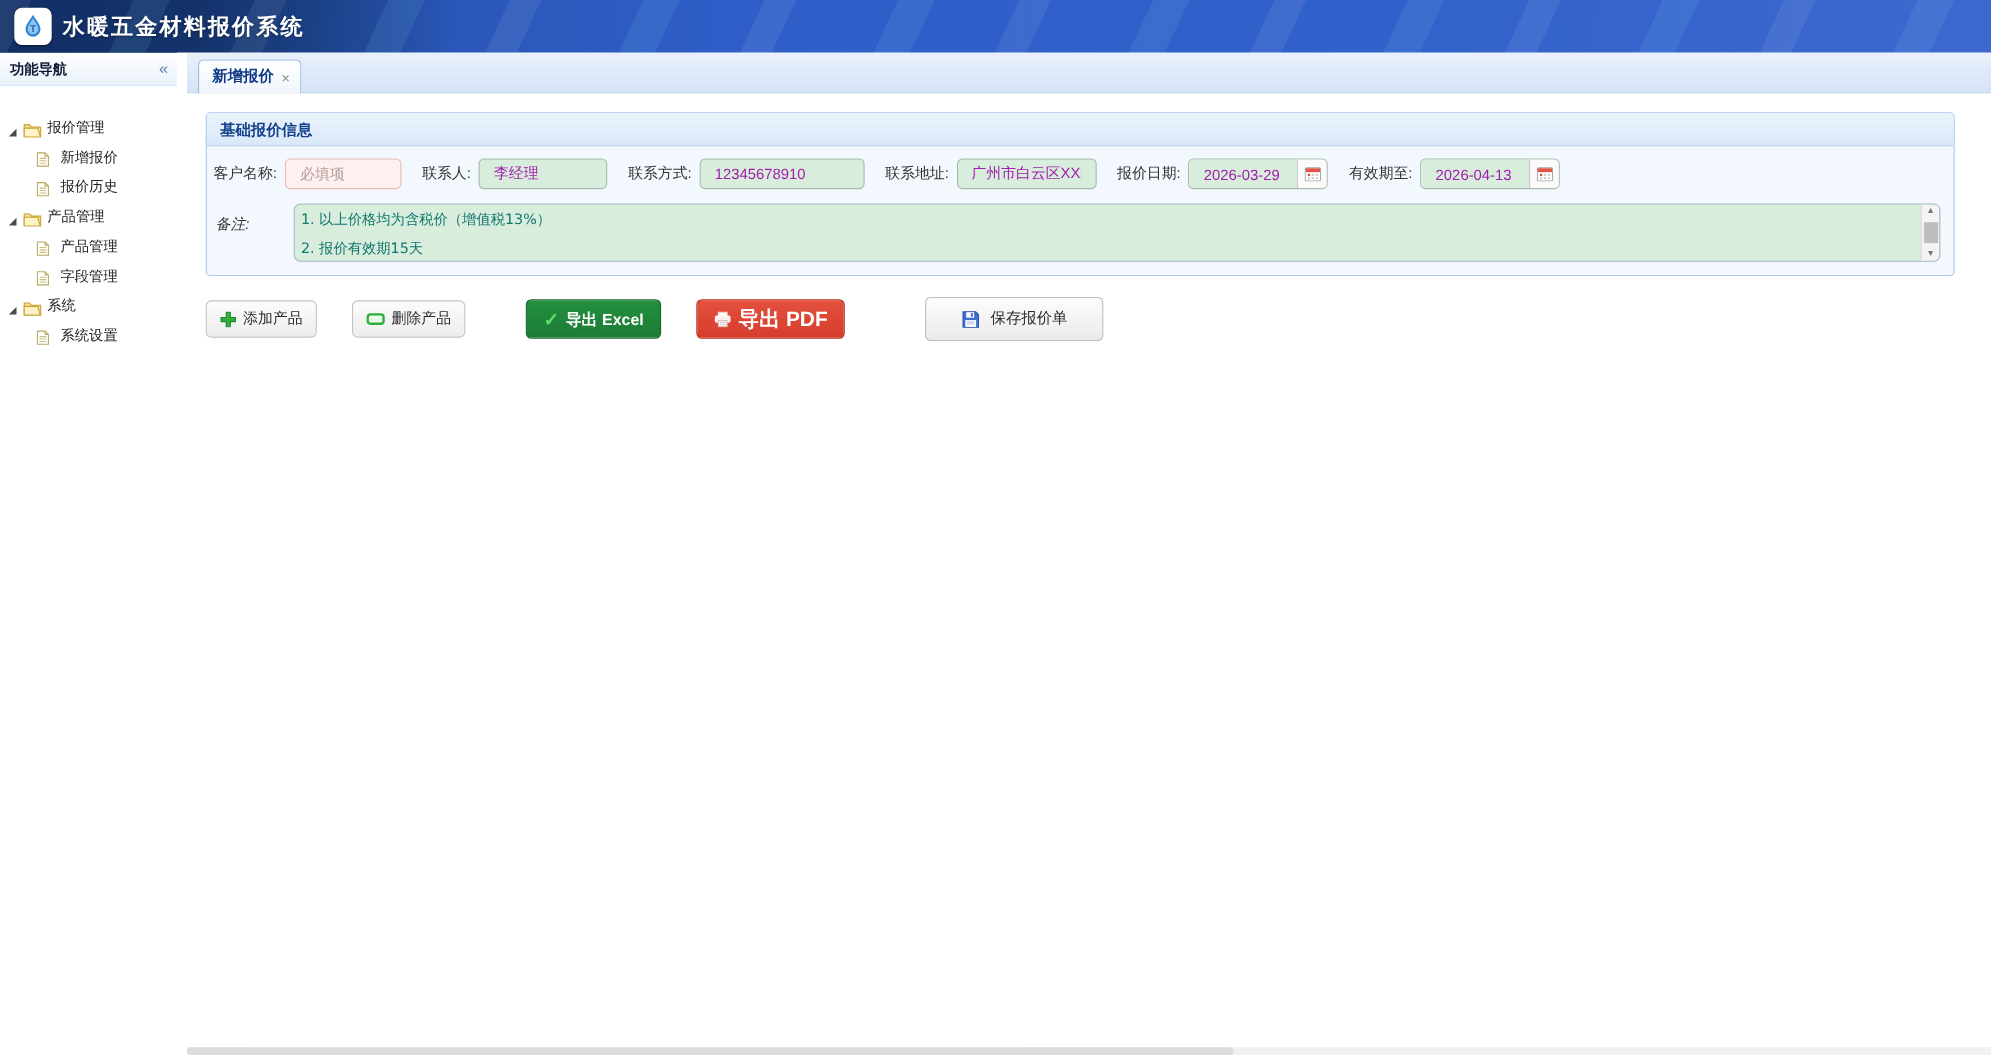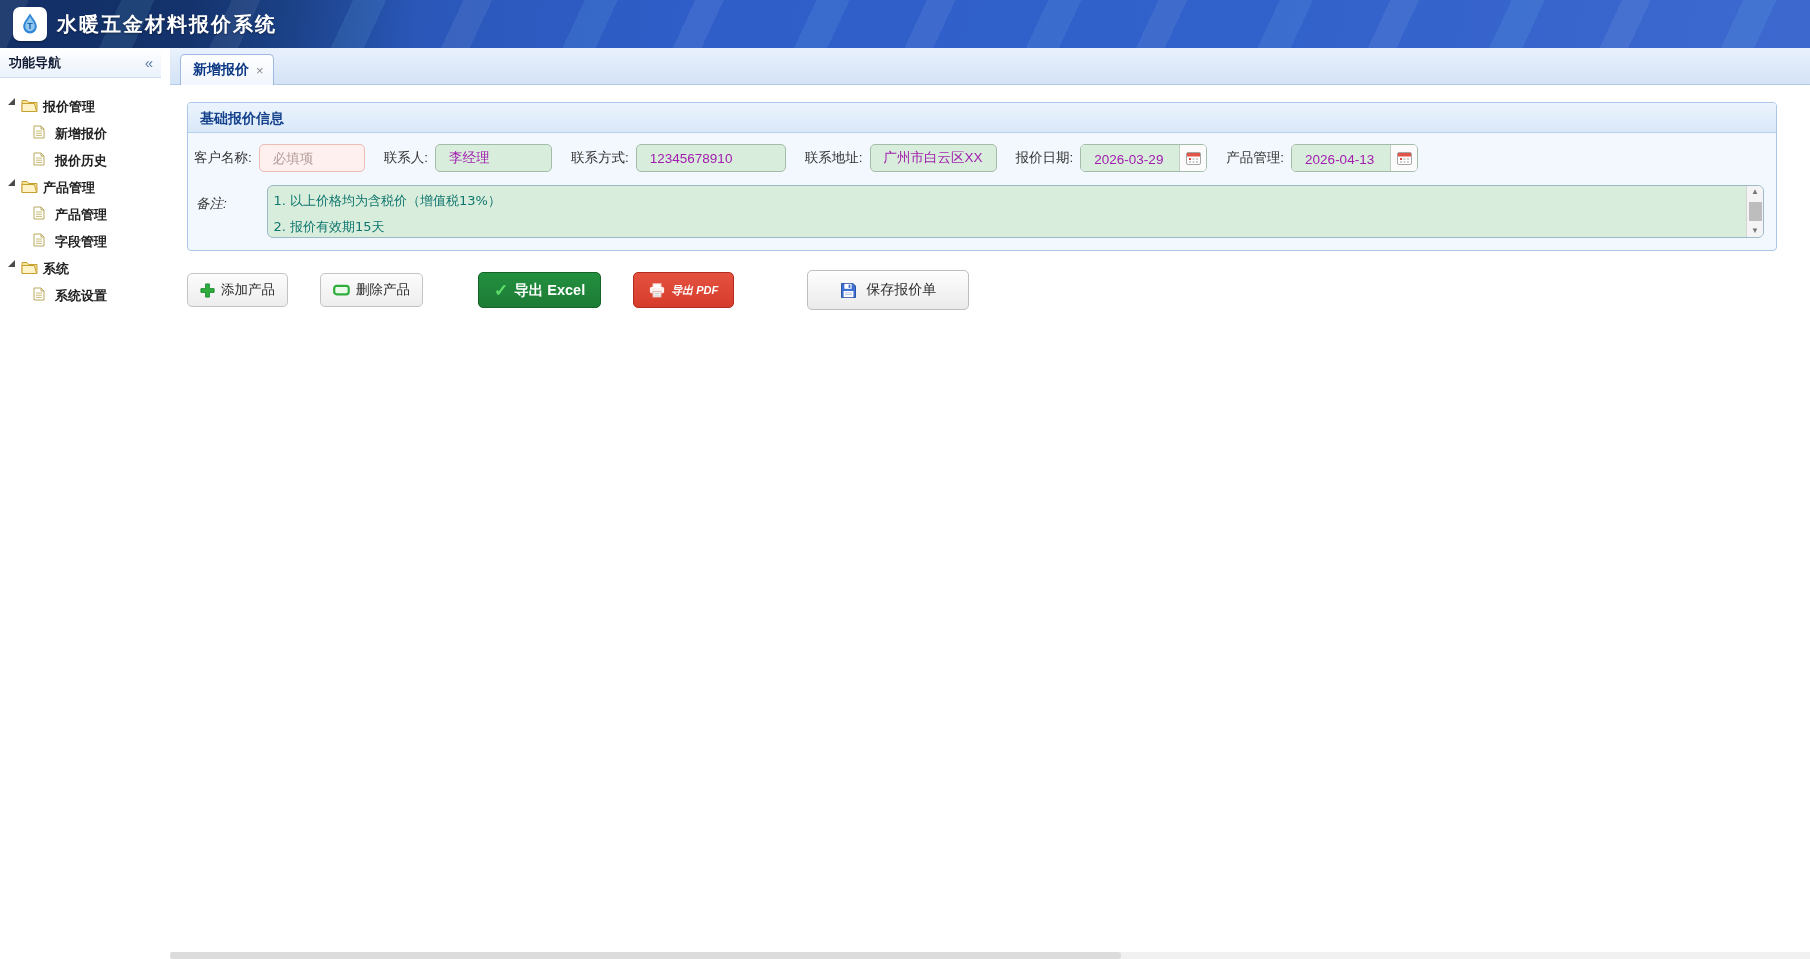--- a/index.html
+++ b/index.html
@@ -22,21 +22,21 @@
   .layout { display:flex; height:911px; }
 
   
   .sidebar { width:162px; background:#fff; border-right:1px solid #c9d9ec; display:flex; flex-direction:column; }
   .side-head { height:30px; display:flex; align-items:center; justify-content:space-between;
     padding:0 8px 0 9px; background:linear-gradient(#ffffff,#eaf2fb);
     border-bottom:1px solid #cfdff2; }
   .side-title { font-size:13px; font-weight:bold; color:#101b33; }
   .collapse { color:#5b7ba8; font-size:15px; cursor:pointer; line-height:1; }
   .tree { list-style:none; padding-top:20px; font-size:13px; color:#222; }
-  .tree li { height:27px; display:flex; align-items:flex-start; cursor:pointer;font-weight:bold; }
+  .tree li { height:27px; display:flex; align-items:flex-end; cursor:pointer; }
   .tree li.folder { padding-left:8px; }
   .tree li.leaf { padding-left:33px; }
   .tree .tri { width:10px; display:inline-flex; margin-right:3px; }
   .tree .ic { width:18px; display:inline-flex; margin-right:4px; }
 
   .splitter { width:8px; background:#e2ecf8; border-right:1px solid #cfdeef; }
 
   
   .main { flex:1; display:flex; flex-direction:column; background:#fff; border-left:9px solid #fff; margin-left:-9px; position:relative; }
   .tabbar { height:37px; background:linear-gradient(#e9f1fc,#d4e3f6);
@@ -81,21 +81,21 @@
 
   
   .toolbar { display:flex; align-items:center; margin:19px 0 0 0; height:40px;gap:23px; }
   .btn { display:flex; align-items:center; gap:6px; height:34px; padding:0 12px;
     background:linear-gradient(#fcfcfc,#ededed); border:1px solid #c3c3c3; border-radius:5px;
     font-size:13.5px; color:#2b2b2b; cursor:pointer; margin-right:9px;
     font-family:"Liberation Sans",sans-serif; }
   .btn.excel { background:linear-gradient(#23903f,#1c7b35); border-color:#166328;
     color:#fff; font-weight:bold; font-size:14.5px; height:36px; padding:0 15px; margin-left:23px; }
   .btn.pdf { background:linear-gradient(#e4513f,#d63c2c); border-color:#b12c1e;
-    color:#fff; font-weight:bold; font-size:11px; height:36px; padding:0 15px;font-style:italic; }
+    color:#fff; font-weight:bold; font-size:19px; height:36px; padding:0 15px; }
   .btn.save { height:40px; padding:0 32px; margin-left:41px; font-size:14px;
     background:linear-gradient(#fdfdfd,#eaeaea); border-color:#bdbdbd; gap:9px; }
   .check-glyph { color:#5ee06a; font-size:17px; font-weight:bold; line-height:1; }
 
   
   .grid { margin:30px 0 0 -17px; }
   .grid-head { display:flex; height:30px; align-items:center;
     background:linear-gradient(#ffffff,#f3f3f3);
     border-top:1px solid #e6e6e6; border-bottom:1px solid #d9d9d9; }
   .gh { font-size:13px; color:#333; padding-left:9px; height:100%; display:flex;
@@ -274,21 +274,21 @@
                         <rect x="6.5" y="7" width="2" height="2" fill="#cfcfcf"></rect>
                         <rect x="10" y="7" width="2" height="2" fill="#cfcfcf"></rect>
                         <rect x="3" y="10" width="2" height="2" fill="#cfcfcf"></rect>
                         <rect x="6.5" y="10" width="2" height="2" fill="#cfcfcf"></rect>
                         <rect x="10" y="10" width="2" height="2" fill="#cfcfcf"></rect>
                       </svg>
                   </div>
                 </div>
               </div>
               <div class="fgroup">
-                <span class="flabel">产品管理:</span>
+                <span class="flabel">有效期至:</span>
                 <div class="datebox">
                   <input class="tin" value="2026-04-13" style="">
                   <div class="date-btn">
                     <svg width="15" height="14" viewBox="0 0 15 14">
                         <rect x="0.5" y="1.5" width="14" height="12" rx="1.5" fill="#fff" stroke="#a5a5a5"></rect>
                         <rect x="1" y="2" width="13" height="3.5" fill="#e05548"></rect>
                         <rect x="3" y="7" width="2" height="2" fill="#d84a3e"></rect>
                         <rect x="6.5" y="7" width="2" height="2" fill="#cfcfcf"></rect>
                         <rect x="10" y="7" width="2" height="2" fill="#cfcfcf"></rect>
                         <rect x="3" y="10" width="2" height="2" fill="#cfcfcf"></rect>

